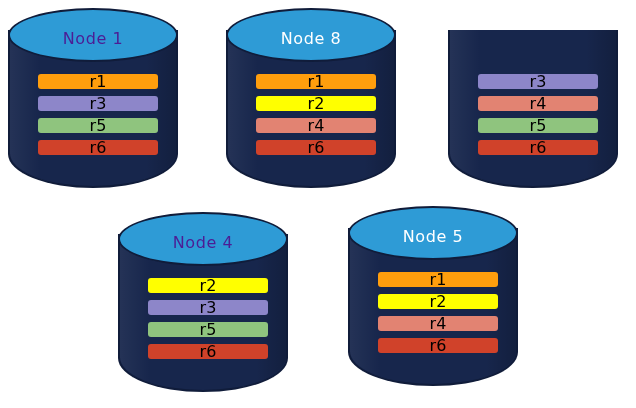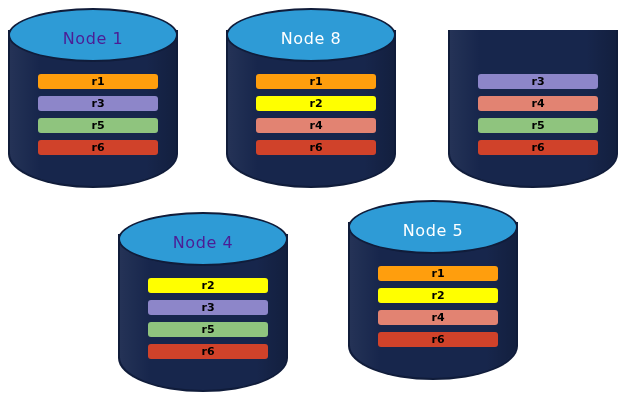--- a/index.html
+++ b/index.html
@@ -98,22 +98,22 @@
     margin-bottom: 7px;
     border-radius: 3px;
     display: flex;
     align-items: center;
     justify-content: center;
     box-sizing: border-box;
   }
   .replica:last-child { margin-bottom: 0; }
 
   .replica-label {
-    font-size: 11px;
-    font-weight: bold;
+    font-size: 16px;
+    font-weight: normal;
     color: #000000;
     line-height: 1;
     position: relative;
     top: 0px;
   }
 </style>
 </head>
 <body>
 
 <div id="stage">
@@ -187,21 +187,21 @@
           <span class="replica-label" style="color: rgb(0, 0, 0);">r3</span>
         </div>
         <div class="replica" style="background: rgb(143, 196, 126);">
           <span class="replica-label" style="color: rgb(0, 0, 0);">r5</span>
         </div>
         <div class="replica" style="background: rgb(208, 66, 42);">
           <span class="replica-label" style="color: rgb(0, 0, 0);">r6</span>
         </div>
       </div>
     </div>
-    <div class="node" style="left: 348px; top: 200px;">
+    <div class="node" style="left: 348px; top: 206px;">
       <div class="node-body" style="background: rgb(23, 38, 76); border-color: rgb(16, 28, 58);"></div>
       <div class="node-top" style="background: rgb(46, 155, 214); border-color: rgb(16, 28, 58);">
         <span class="node-title" style="color: rgb(255, 255, 255);">Node  5</span>
       </div>
       <div class="replica-list">
         <div class="replica" style="background: rgb(255, 158, 13);">
           <span class="replica-label" style="color: rgb(0, 0, 0);">r1</span>
         </div>
         <div class="replica" style="background: rgb(255, 255, 0);">
           <span class="replica-label" style="color: rgb(0, 0, 0);">r2</span>

